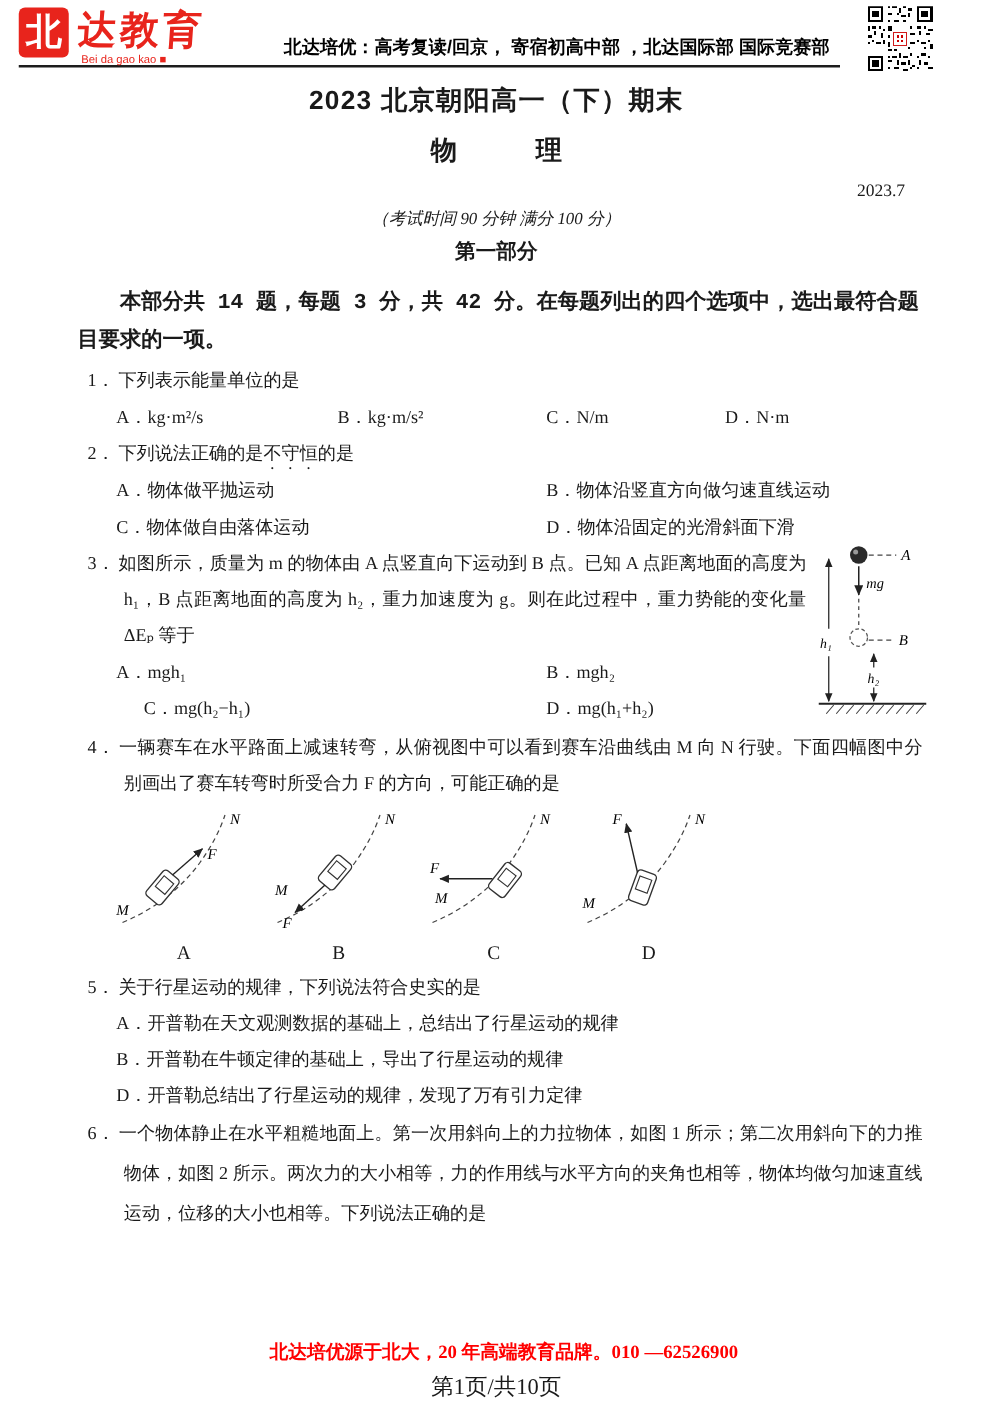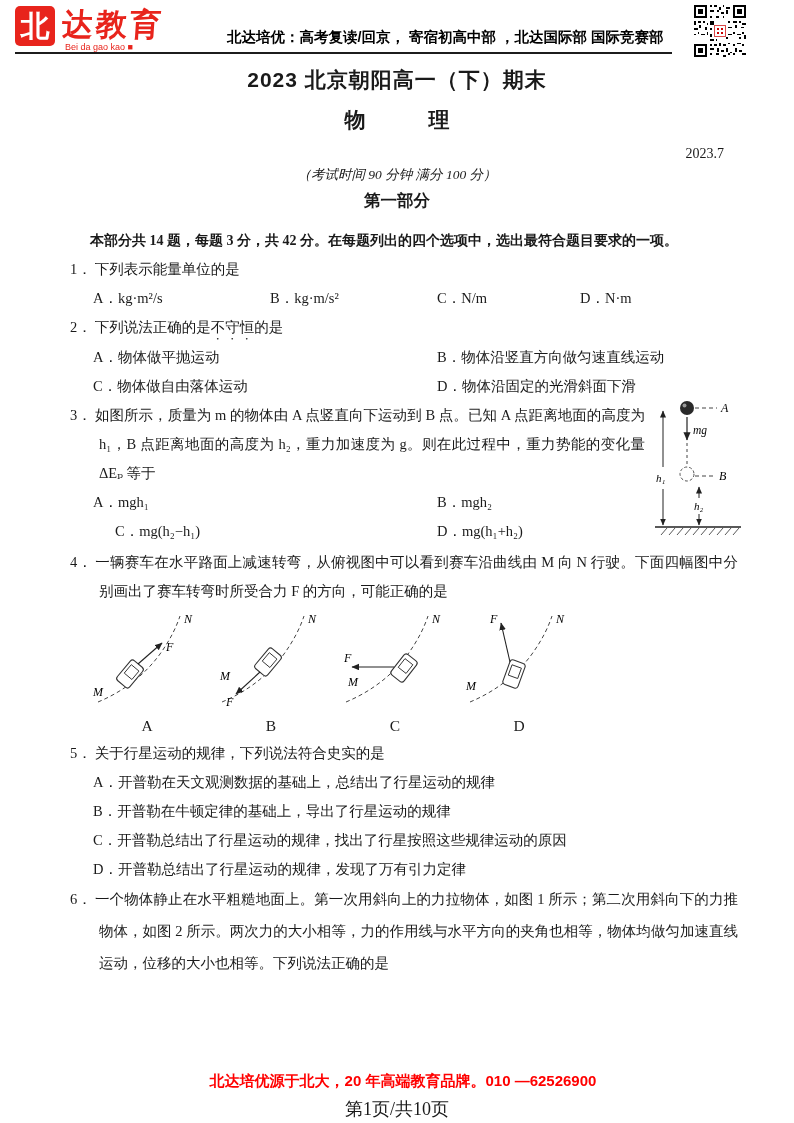--- a/index.html
+++ b/index.html
@@ -21,22 +21,22 @@
   .hr{border-top:2.2px solid #1c1c1c;margin:0 122px 0 15px;height:0;}
   
   .examtitle{text-align:center;font-family:"Liberation Sans",sans-serif;font-weight:bold;
              font-size:21px;margin-top:12px;letter-spacing:1px;}
   .subject{text-align:center;font-family:"Liberation Sans",sans-serif;font-weight:bold;
            font-size:21px;margin-top:12px;}
   .date{text-align:right;margin-right:70px;font-size:14px;margin-top:12px;}
   .meta{text-align:center;font-size:13.5px;margin-top:4px;font-style:italic;}
   .part{text-align:center;font-family:"Liberation Sans",sans-serif;font-weight:bold;
         font-size:16.5px;margin-top:6px;}
-  .intro{margin:16px 56px 0 62px;font-family:Liberation Serif, serif;font-weight:bold;
-         font-size:14px;text-indent:2em;line-height:1.8;}
+  .intro{margin:16px 56px 0 62px;font-family:Liberation Mono, monospace;font-weight:bold;
+         font-size:17px;text-indent:2em;line-height:1.8;}
   
   .qwrap{margin:0 56px 0 62px;}
   .q{margin-left:8px;padding-left:29px;text-indent:-29px;line-height:2;text-align:justify;}
   .q .qnum{padding-right:3px;}
   .opts{margin-left:31px;line-height:2;}
   .opts4{display:grid;grid-template-columns:177px 167px 143px 1fr;}
   .opts2{display:grid;grid-template-columns:344px 1fr;}
   .indent-c{padding-left:22px;}
   .optstack > div{line-height:2;}
   .emph{text-emphasis:filled dot;-webkit-text-emphasis:filled dot;
@@ -45,21 +45,21 @@
   .clear{clear:right;}
   
   .fig3{float:right;margin:-4px -10px 0 8px;}
   .diagrow{display:flex;gap:14px;margin-left:30px;margin-top:4px;}
   .diagfig{width:110px;flex:0 0 auto;text-align:center;}
   .diagfig .dlabel{font-size:15.5px;line-height:1.6;display:block;}
   svg text{font-family:"Liberation Serif","DejaVu Serif",serif;}
   svg .it{font-style:italic;}
   
   .foot-promo{position:absolute;left:12px;right:0;top:1072px;text-align:center;color:#ff0000;
-              font-family:Liberation Sans, sans-serif;font-weight:bold;font-size:15px;}
+              font-family:Liberation Serif, serif;font-weight:bold;font-size:15px;}
   .foot-page{position:absolute;left:0;right:0;top:1097px;text-align:center;font-size:18px;}
 </style>
 </head>
 <body>
 
 <svg width="0" height="0" style="position:absolute">
   <defs>
     <marker id="arr" markerWidth="9" markerHeight="8" refX="6.5" refY="3" orient="auto">
       <path d="M0,0L7,3L0,6z" fill="#222"></path>
     </marker>
@@ -211,21 +211,20 @@
       <span class="dlabel">D</span>
     </div>
   </div>
 
   <div class="q">
     <span class="qnum">5．</span><span>关于行星运动的规律，下列说法符合史实的是</span>
   </div>
   <div class="opts optstack">
     <div>A．开普勒在天文观测数据的基础上，总结出了行星运动的规律</div>
     <div>B．开普勒在牛顿定律的基础上，导出了行星运动的规律</div>
-    <div>C．开普勒总结出了行星运动的规律，找出了行星按照这些规律运动的原因</div>
     <div>D．开普勒总结出了行星运动的规律，发现了万有引力定律</div>
   </div>
 
   <div class="q" style="line-height:2.2;">
     <span class="qnum">6．</span><span>一个物体静止在水平粗糙地面上。第一次用斜向上的力拉物体，如图 1 所示；第二次用斜向下的力推物体，如图 2 所示。两次力的大小相等，力的作用线与水平方向的夹角也相等，物体均做匀加速直线运动，位移的大小也相等。下列说法正确的是</span>
   </div>
 
 </div>
 
 <div class="foot-promo">北达培优源于北大，20 年高端教育品牌。010 —62526900</div>

